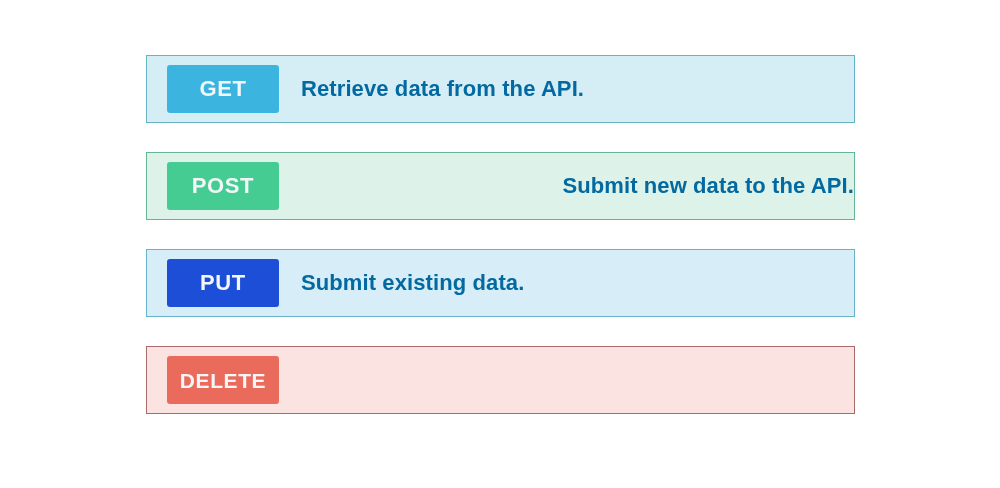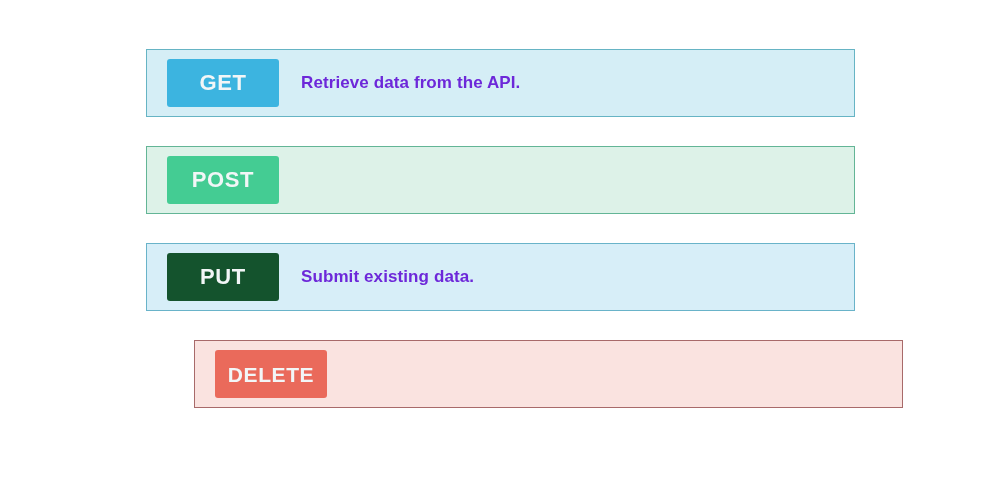--- a/index.html
+++ b/index.html
@@ -9,21 +9,21 @@
   body {
     width: 1000px;
     height: 488px;
     background: #ffffff;
     font-family: "Liberation Sans", "DejaVu Sans", sans-serif;
     overflow: hidden;
   }
   #method-list {
     position: absolute;
     left: 146px;
-    top: 49px;
+    top: 55px;
     width: 709px;
   }
   .method-row {
     display: flex;
     align-items: center;
     box-sizing: border-box;
     width: 709px;
     height: 68px;
     margin-bottom: 29px;
     border: 1px solid #6bb7c2;
@@ -42,21 +42,20 @@
     border-color: #63b596;
     justify-content: space-between;
   }
   .method-row.row-put {
     background: #d7eef8;
     border-color: #69b3c9;
   }
   .method-row.row-delete {
     background: #fae3e0;
     border-color: #a86a6a;
-    margin-left: 48px;
   }
   .method-badge {
     flex: 0 0 auto;
     width: 112px;
     height: 48px;
     border-radius: 3px;
     display: flex;
     align-items: center;
     justify-content: center;
     color: #f2f6f7;
@@ -67,47 +66,48 @@
     text-align: center;
     user-select: none;
   }
   .badge-get {
     background: #3cb4e0;
   }
   .badge-post {
     background: #44cc93;
   }
   .badge-put {
-    background: #14532d;
+    background: #1d4ed8;
   }
   .badge-delete {
     background: #ea6a5b;
     font-size: 21px;
   }
   .method-desc {
     margin-left: 22px;
-    font-size: 17px;
+    font-size: 22px;
     font-weight: 600;
-    color: #6d28d9;
+    color: #0369a1;
     letter-spacing: 0.1px;
     white-space: nowrap;
   }
 </style>
 </head>
 <body>
 
 <div id="method-list">
 
   <div class="method-row row-get">
     <div class="method-badge badge-get">GET</div>
     <div class="method-desc">Retrieve data from the API.</div>
   </div>
 
   <div class="method-row row-post">
     <div class="method-badge badge-post">POST</div>
+    <div class="method-desc">Submit new data to the API.</div>
   </div>
 
   <div class="method-row row-put">
     <div class="method-badge badge-put">PUT</div>
     <div class="method-desc">Submit existing data.</div>
   </div>
 
   <div class="method-row row-delete">
     <div class="method-badge badge-delete">DELETE</div>
   </div>

